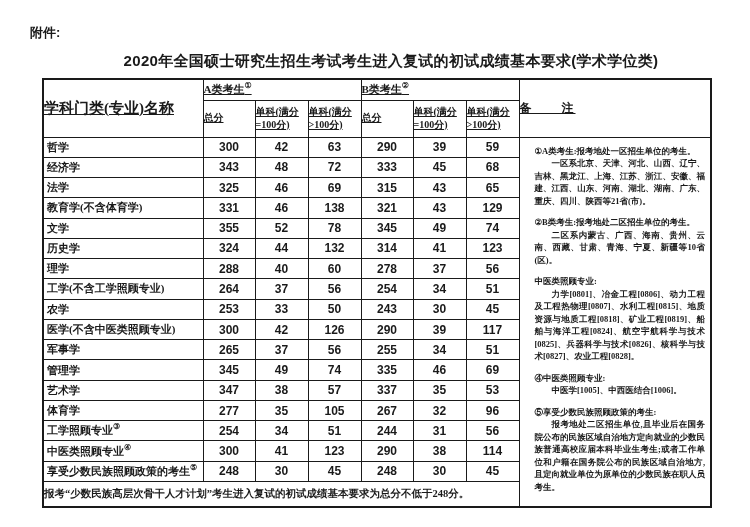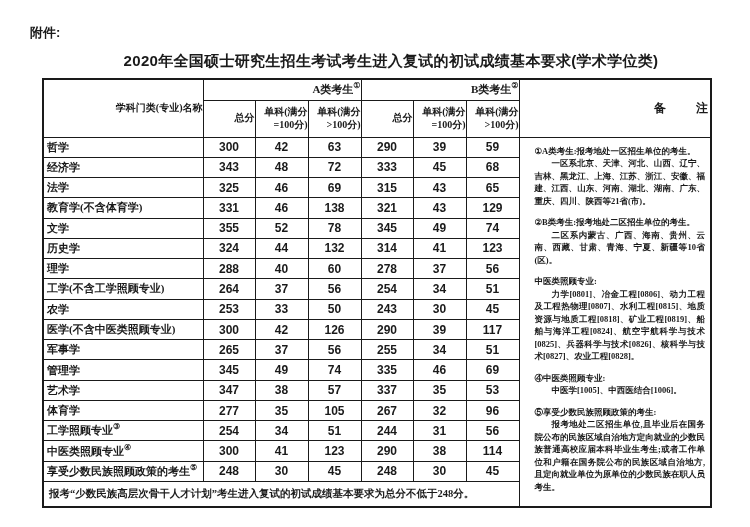--- a/index.html
+++ b/index.html
@@ -20,39 +20,39 @@
   }
   table.score-table {
     position:absolute; left:42px; top:78px; width:668px;
     border-collapse:collapse; table-layout:fixed;
     border:2px solid #1a1a1a;
   }
   .score-table th, .score-table td {
     border:1px solid #1a1a1a; overflow:hidden;
   }
   .score-table thead th {
-    font-weight:bold; text-align:right; vertical-align:middle;
-  }
-  th.h-subject { font-size:10px; }
+    font-weight:bold; text-align:left; vertical-align:middle;text-decoration:underline;
+  }
+  th.h-subject { font-size:15px; }
   th.h-group   { height:21px; font-size:11px; }
   th.h-remarks { font-size:12px; letter-spacing:2px; }
   th.h-sub     { height:37px; font-size:10px; line-height:1.25; white-space:pre-line; }
   th.h-sub.total { font-size:10px; }
   sup.circ { font-size:8px; vertical-align:super; line-height:0; }
   td.subject {
     height:20px; font-size:11px; font-weight:bold;
     text-align:left; padding-left:3px; white-space:nowrap;
   }
   td.num {
     height:20px; font-family:"Liberation Sans", sans-serif;
     font-size:12px; font-weight:bold; text-align:center;
   }
   td.footer-note {
     height:25px; font-size:10.5px; font-weight:bold;
-    text-align:left; padding-left:5px; white-space:nowrap;
+    text-align:left; white-space:nowrap;
   }
   td.remarks-cell { vertical-align:top; padding:7px 5px 4px 15px; }
   .remark-block { margin-bottom:9px; }
   .remark-lead, .remark-body {
     font-size:8.5px; font-weight:bold; line-height:12.5px;
     text-align:justify;
   }
   .remark-body { text-indent:2em; }
 </style>
 </head>

